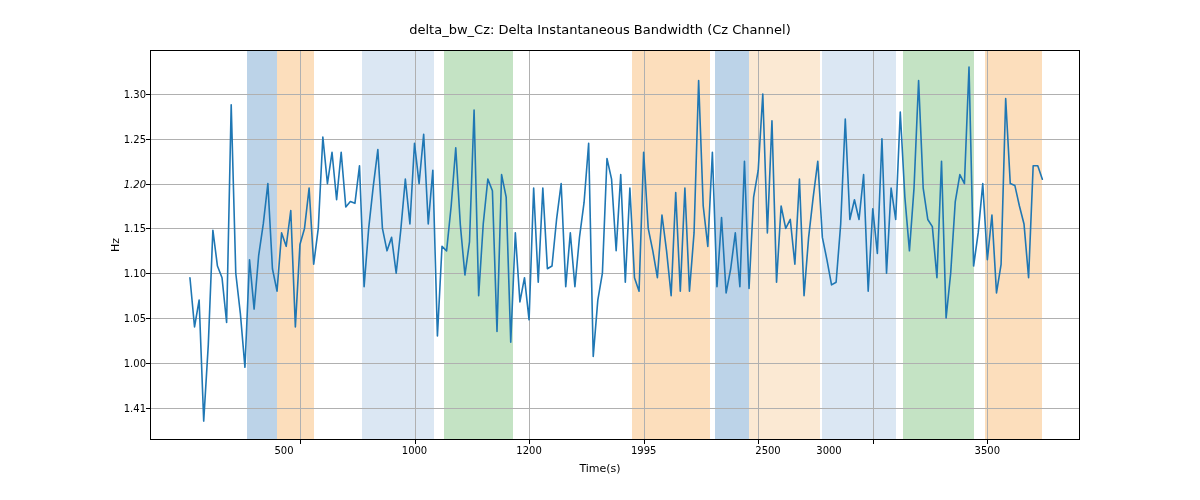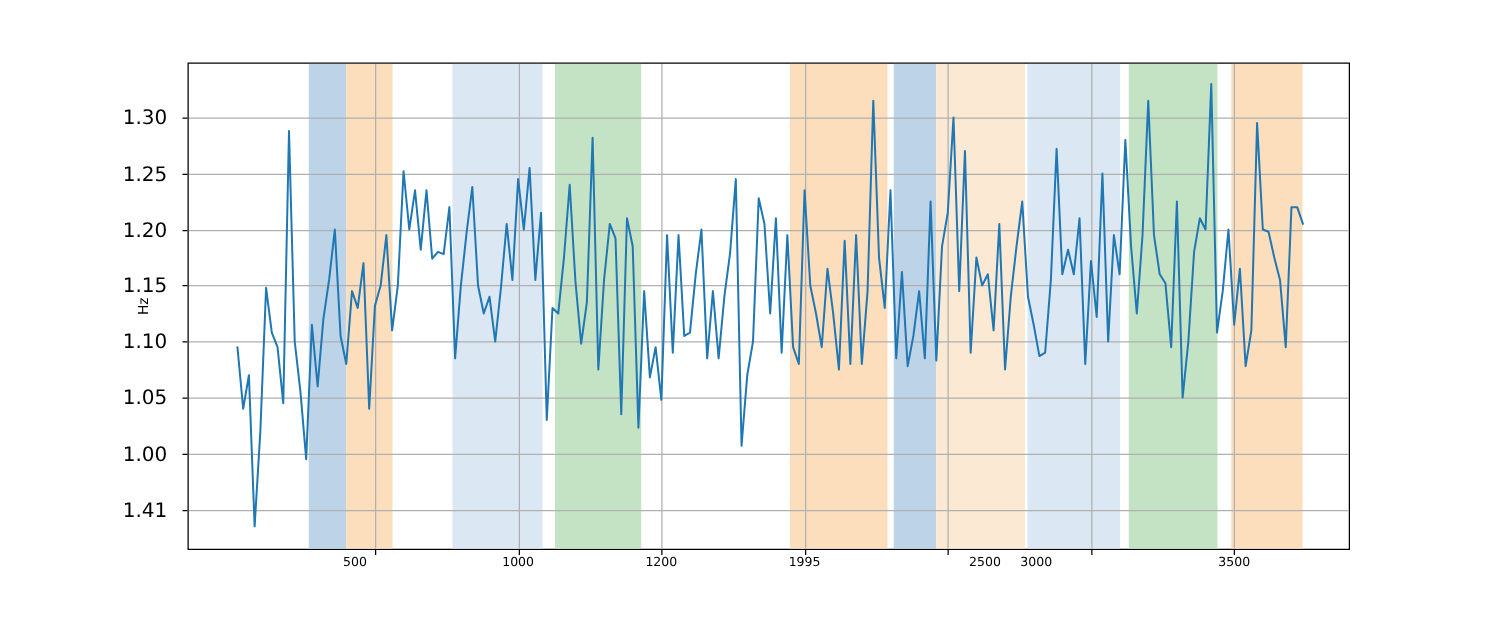--- a/index.html
+++ b/index.html
@@ -58,23 +58,23 @@
     position: absolute;
     top: 445px;
     transform: translateX(-50%);
     font-size: 10px;
     color: #000000;
   }
   .ytick {
     position: absolute;
     right: 1054px;
     transform: translateY(-50%);
-    font-size: 16px;
+    font-size: 10px;
     color: #000000;
-    text-align: center;
+    text-align: right;
     width: 60px;
   }
   .xlabel {
     position: absolute;
     left: 0;
     width: 1200px;
     top: 462px;
     text-align: center;
     font-size: 11px;
   }
@@ -99,20 +99,21 @@
     width: 4px;
     background: #000000;
     left: 146px;
   }
 </style>
 </head>
 <body>
 
 <div class="figure">
 
+  <div class="title">delta_bw_Cz: Delta Instantaneous Bandwidth (Cz Channel)</div>
 
   <div class="axes">
 
     <div class="band" style="left: 96.237px; width: 29.7877px; background: rgb(188, 211, 232);"></div>
       <div class="band" style="left: 126.025px; width: 36.6617px; background: rgb(252, 222, 188);"></div>
       <div class="band" style="left: 210.805px; width: 72.1778px; background: rgb(219, 231, 243);"></div>
       <div class="band" style="left: 293.294px; width: 68.7407px; background: rgb(196, 227, 196);"></div>
       <div class="band" style="left: 481.185px; width: 77.9062px; background: rgb(252, 222, 188);"></div>
       <div class="band" style="left: 563.674px; width: 34.3704px; background: rgb(188, 211, 232);"></div>
       <div class="band" style="left: 598.044px; width: 71.0321px; background: rgb(251, 233, 211);"></div>
@@ -132,45 +133,46 @@
       <div class="gridline-h" style="top: 222.226px;"></div>
       <div class="gridline-h" style="top: 177.423px;"></div>
       <div class="gridline-h" style="top: 132.619px;"></div>
       <div class="gridline-h" style="top: 87.8152px;"></div>
       <div class="gridline-h" style="top: 43.0115px;"></div>
       <svg class="plotline" viewBox="0 0 928 388" preserveAspectRatio="none">
       <polyline id="series-line" fill="none" stroke-width="1.6" stroke-linejoin="round" stroke-linecap="round" points="38.95,226.71 43.54,275.99 48.12,249.11 52.70,370.08 57.28,293.91 61.87,179.21 66.45,215.06 71.03,226.71 75.61,271.51 80.20,53.76 84.78,222.23 89.36,262.55 93.95,316.31 98.53,208.79 103.11,258.07 107.69,204.30 112.28,172.94 116.86,132.62 121.44,217.75 126.02,240.15 130.61,181.90 135.19,195.34 139.77,159.50 144.36,275.99 148.94,193.55 153.52,177.42 158.10,137.10 162.69,213.27 167.27,177.42 171.85,86.02 176.43,132.62 181.02,101.26 185.60,148.75 190.18,101.26 194.77,155.92 199.35,150.54 203.93,152.33 208.51,114.70 213.10,235.67 217.68,177.42 222.26,135.31 226.84,98.57 231.43,177.42 236.01,199.82 240.59,186.38 245.18,222.23 249.76,179.21 254.34,128.14 258.92,172.94 263.51,92.30 268.09,132.62 272.67,83.33 277.25,172.94 281.84,119.18 286.42,284.95 291.00,195.34 295.59,199.82 300.17,155.02 304.75,96.78 309.33,173.84 313.92,224.02 318.50,190.86 323.08,59.14 327.66,244.63 332.25,172.94 336.83,128.14 341.41,139.79 346.00,280.47 350.58,123.66 355.16,146.06 359.74,291.22 364.33,181.90 368.91,250.90 373.49,226.71 378.07,268.82 382.66,137.10 387.24,231.19 391.82,137.10 396.40,217.75 400.99,215.06 405.57,168.46 410.15,132.62 414.74,235.67 419.32,181.90 423.90,235.67 428.48,186.38 433.07,151.44 437.65,92.30 442.23,305.56 446.81,249.11 451.40,222.23 455.98,107.53 460.56,128.14 465.15,199.82 469.73,123.66 474.31,231.19 478.89,137.10 483.48,226.71 488.06,240.15 492.64,101.26 497.22,177.42 501.81,199.82 506.39,226.71 510.97,163.98 515.56,199.82 520.14,244.63 524.72,141.58 529.30,240.15 533.89,137.10 538.47,240.15 543.05,181.90 547.63,29.57 552.22,155.02 556.80,195.34 561.38,101.26 565.97,235.67 570.55,166.67 575.13,241.94 579.71,217.75 584.30,181.90 588.88,235.67 593.46,110.22 598.04,237.46 602.63,146.06 607.21,119.18 611.79,43.01 616.38,181.90 620.96,69.89 625.54,231.19 630.12,155.02 634.71,177.42 639.29,168.46 643.87,213.27 648.45,128.14 653.04,244.63 657.62,186.38 662.20,146.06 666.79,110.22 671.37,186.38 675.95,208.79 680.53,233.88 685.12,231.19 689.70,172.94 694.28,68.10 698.86,168.46 703.45,148.75 708.03,168.46 712.61,123.66 717.20,240.15 721.78,157.71 726.36,202.51 730.94,87.82 735.53,222.23 740.11,137.10 744.69,168.46 749.27,60.93 753.86,146.06 758.44,199.82 763.02,137.10 767.60,29.57 772.19,137.10 776.77,168.46 781.35,175.63 785.94,226.71 790.52,110.22 795.10,267.03 799.68,222.23 804.27,150.54 808.85,123.66 813.43,132.62 818.01,16.13 822.60,215.06 827.18,181.90 831.76,132.62 836.35,208.79 840.93,163.98 845.51,241.94 850.09,213.27 854.68,47.49 859.26,132.62 863.84,134.41 868.42,155.02 873.01,172.94 877.59,226.71 882.17,114.70 886.76,114.70 891.34,128.14" stroke="#1f77b4"></polyline>
     </svg>
   </div>
 
+  <div class="xlabel">Time(s)</div>
   <div class="ylabel">Hz</div>
 
 <div class="tickmark-x" style="left: 299.938px;"></div>
     <div class="xtick" style="left: 284px;">500</div>
     <div class="tickmark-x" style="left: 414.506px;"></div>
     <div class="xtick" style="left: 414.506px;">1000</div>
     <div class="tickmark-x" style="left: 529.074px;"></div>
     <div class="xtick" style="left: 529.074px;">1200</div>
     <div class="tickmark-x" style="left: 643.642px;"></div>
     <div class="xtick" style="left: 643.642px;">1995</div>
     <div class="tickmark-x" style="left: 758.21px;"></div>
-    <div class="xtick" style="left: 788px; text-align: center;">2500</div>
+    <div class="xtick" style="left: 768px; text-align: center;">2500</div>
     <div class="tickmark-x" style="left: 872.778px;"></div>
     <div class="xtick" style="left: 829px;">3000</div>
     <div class="tickmark-x" style="left: 987.346px;"></div>
     <div class="xtick" style="left: 987.346px;">3500</div>
     <div class="tickmark-y" style="top: 407.637px;"></div>
     <div class="ytick" style="top: 407.637px;">1.41</div>
     <div class="tickmark-y" style="top: 362.834px;"></div>
     <div class="ytick" style="top: 362.834px;">1.00</div>
     <div class="tickmark-y" style="top: 318.03px;"></div>
     <div class="ytick" style="top: 318.03px;">1.05</div>
     <div class="tickmark-y" style="top: 273.226px;"></div>
     <div class="ytick" style="top: 273.226px;">1.10</div>
     <div class="tickmark-y" style="top: 228.423px;"></div>
     <div class="ytick" style="top: 228.423px;">1.15</div>
     <div class="tickmark-y" style="top: 183.619px;"></div>
-    <div class="ytick" style="top: 183.619px;">1.20</div>
+    <div class="ytick" style="top: 183.619px; font-style: italic;">1.20</div>
     <div class="tickmark-y" style="top: 138.815px;"></div>
     <div class="ytick" style="top: 138.815px;">1.25</div>
     <div class="tickmark-y" style="top: 94.0115px;"></div>
     <div class="ytick" style="top: 94.0115px;">1.30</div>
   </div>
 
 </body></html>

